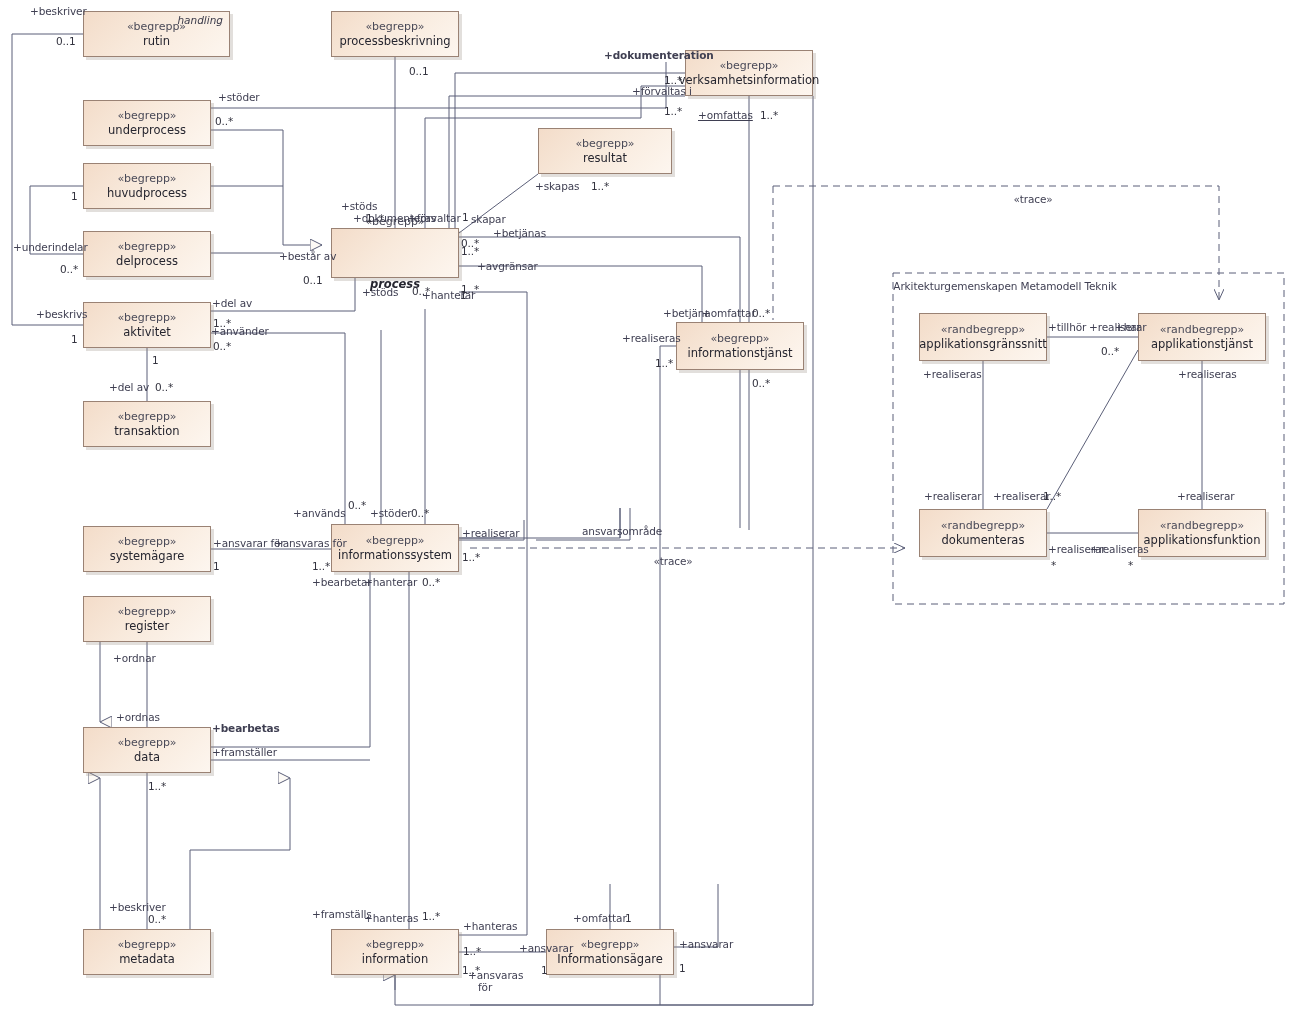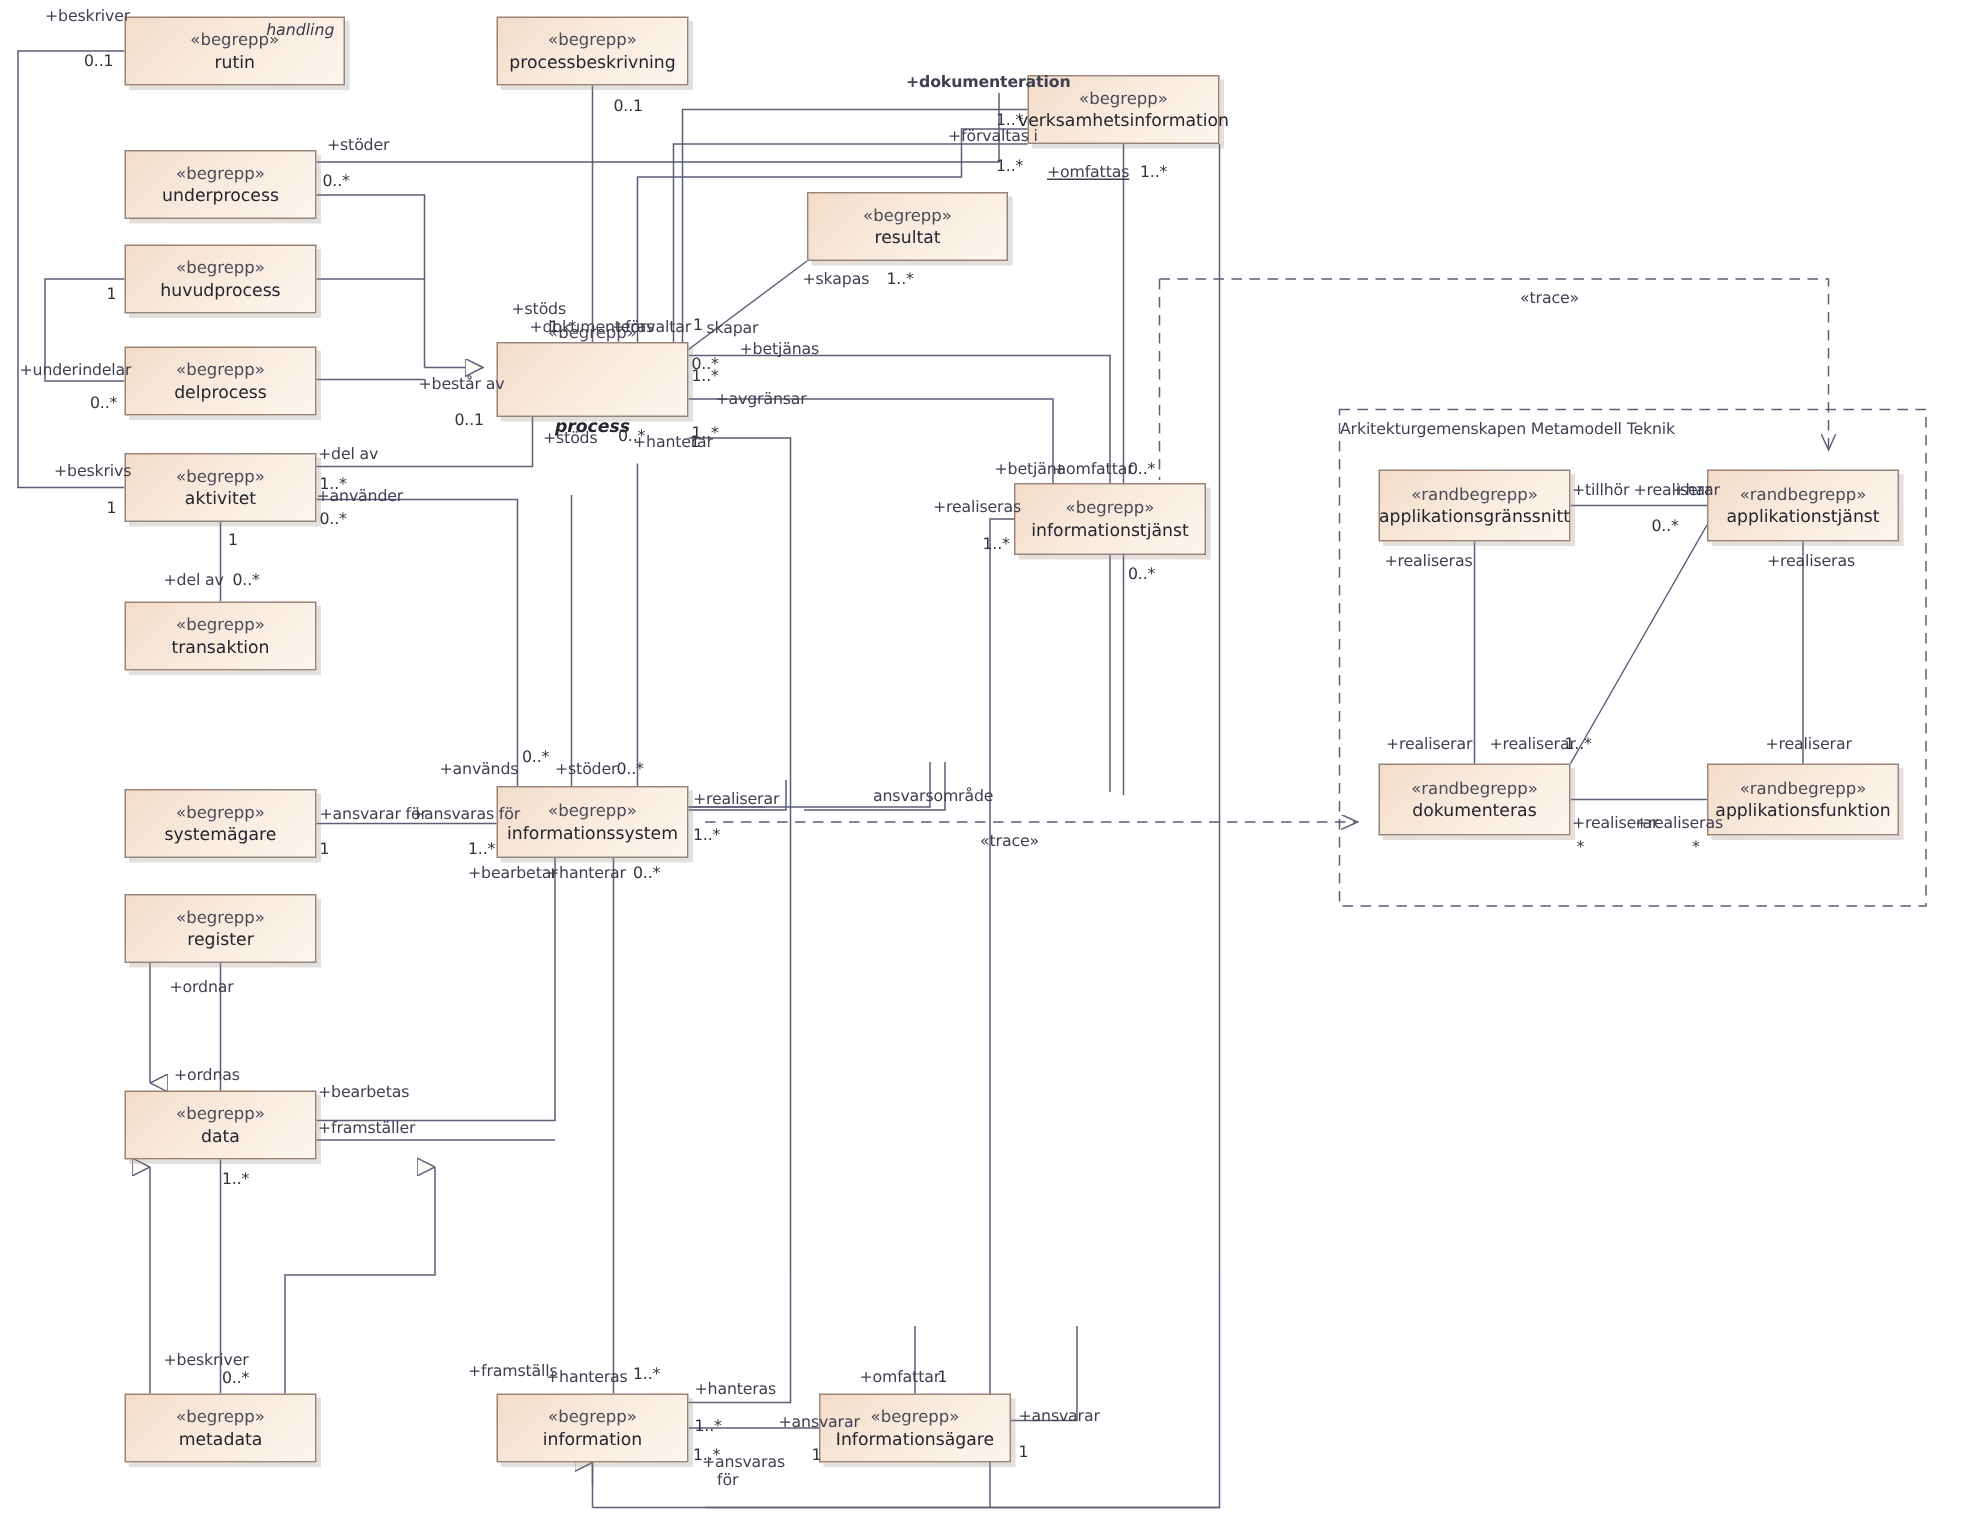--- a/index.html
+++ b/index.html
@@ -311,21 +311,21 @@
       <div class="lbl mult" style="left: 312px; top: 561px;">1..*</div>
       <div class="lbl role" style="left: 462px; top: 528px;">+realiserar</div>
       <div class="lbl mult" style="left: 462px; top: 552px;">1..*</div>
       <div class="lbl role" style="left: 312px; top: 577px;">+bearbetar</div>
       <div class="lbl role" style="left: 364px; top: 577px;">+hanterar</div>
       <div class="lbl mult" style="left: 422px; top: 577px;">0..*</div>
       <div class="lbl role" style="left: 582px; top: 526px;">ansvarsområde</div>
       <div class="lbl stereo" style="left: 673px; top: 556px; transform: translateX(-50%);">«trace»</div>
       <div class="lbl role" style="left: 113px; top: 653px;">+ordnar</div>
       <div class="lbl role" style="left: 116px; top: 712px;">+ordnas</div>
-      <div class="lbl role" style="left: 212px; top: 723px;">+bearbetas</div>
+      <div class="lbl role" style="left: 212px; top: 723px; font-weight: bold;">+bearbetas</div>
       <div class="lbl role" style="left: 212px; top: 747px;">+framställer</div>
       <div class="lbl mult" style="left: 148px; top: 781px;">1..*</div>
       <div class="lbl role" style="left: 109px; top: 902px;">+beskriver</div>
       <div class="lbl mult" style="left: 148px; top: 914px;">0..*</div>
       <div class="lbl role" style="left: 312px; top: 909px;">+framställs</div>
       <div class="lbl role" style="left: 364px; top: 913px;">+hanteras</div>
       <div class="lbl mult" style="left: 422px; top: 911px;">1..*</div>
       <div class="lbl role" style="left: 463px; top: 921px;">+hanteras</div>
       <div class="lbl mult" style="left: 463px; top: 946px;">1..*</div>
       <div class="lbl mult" style="left: 462px; top: 965px;">1..*</div>

